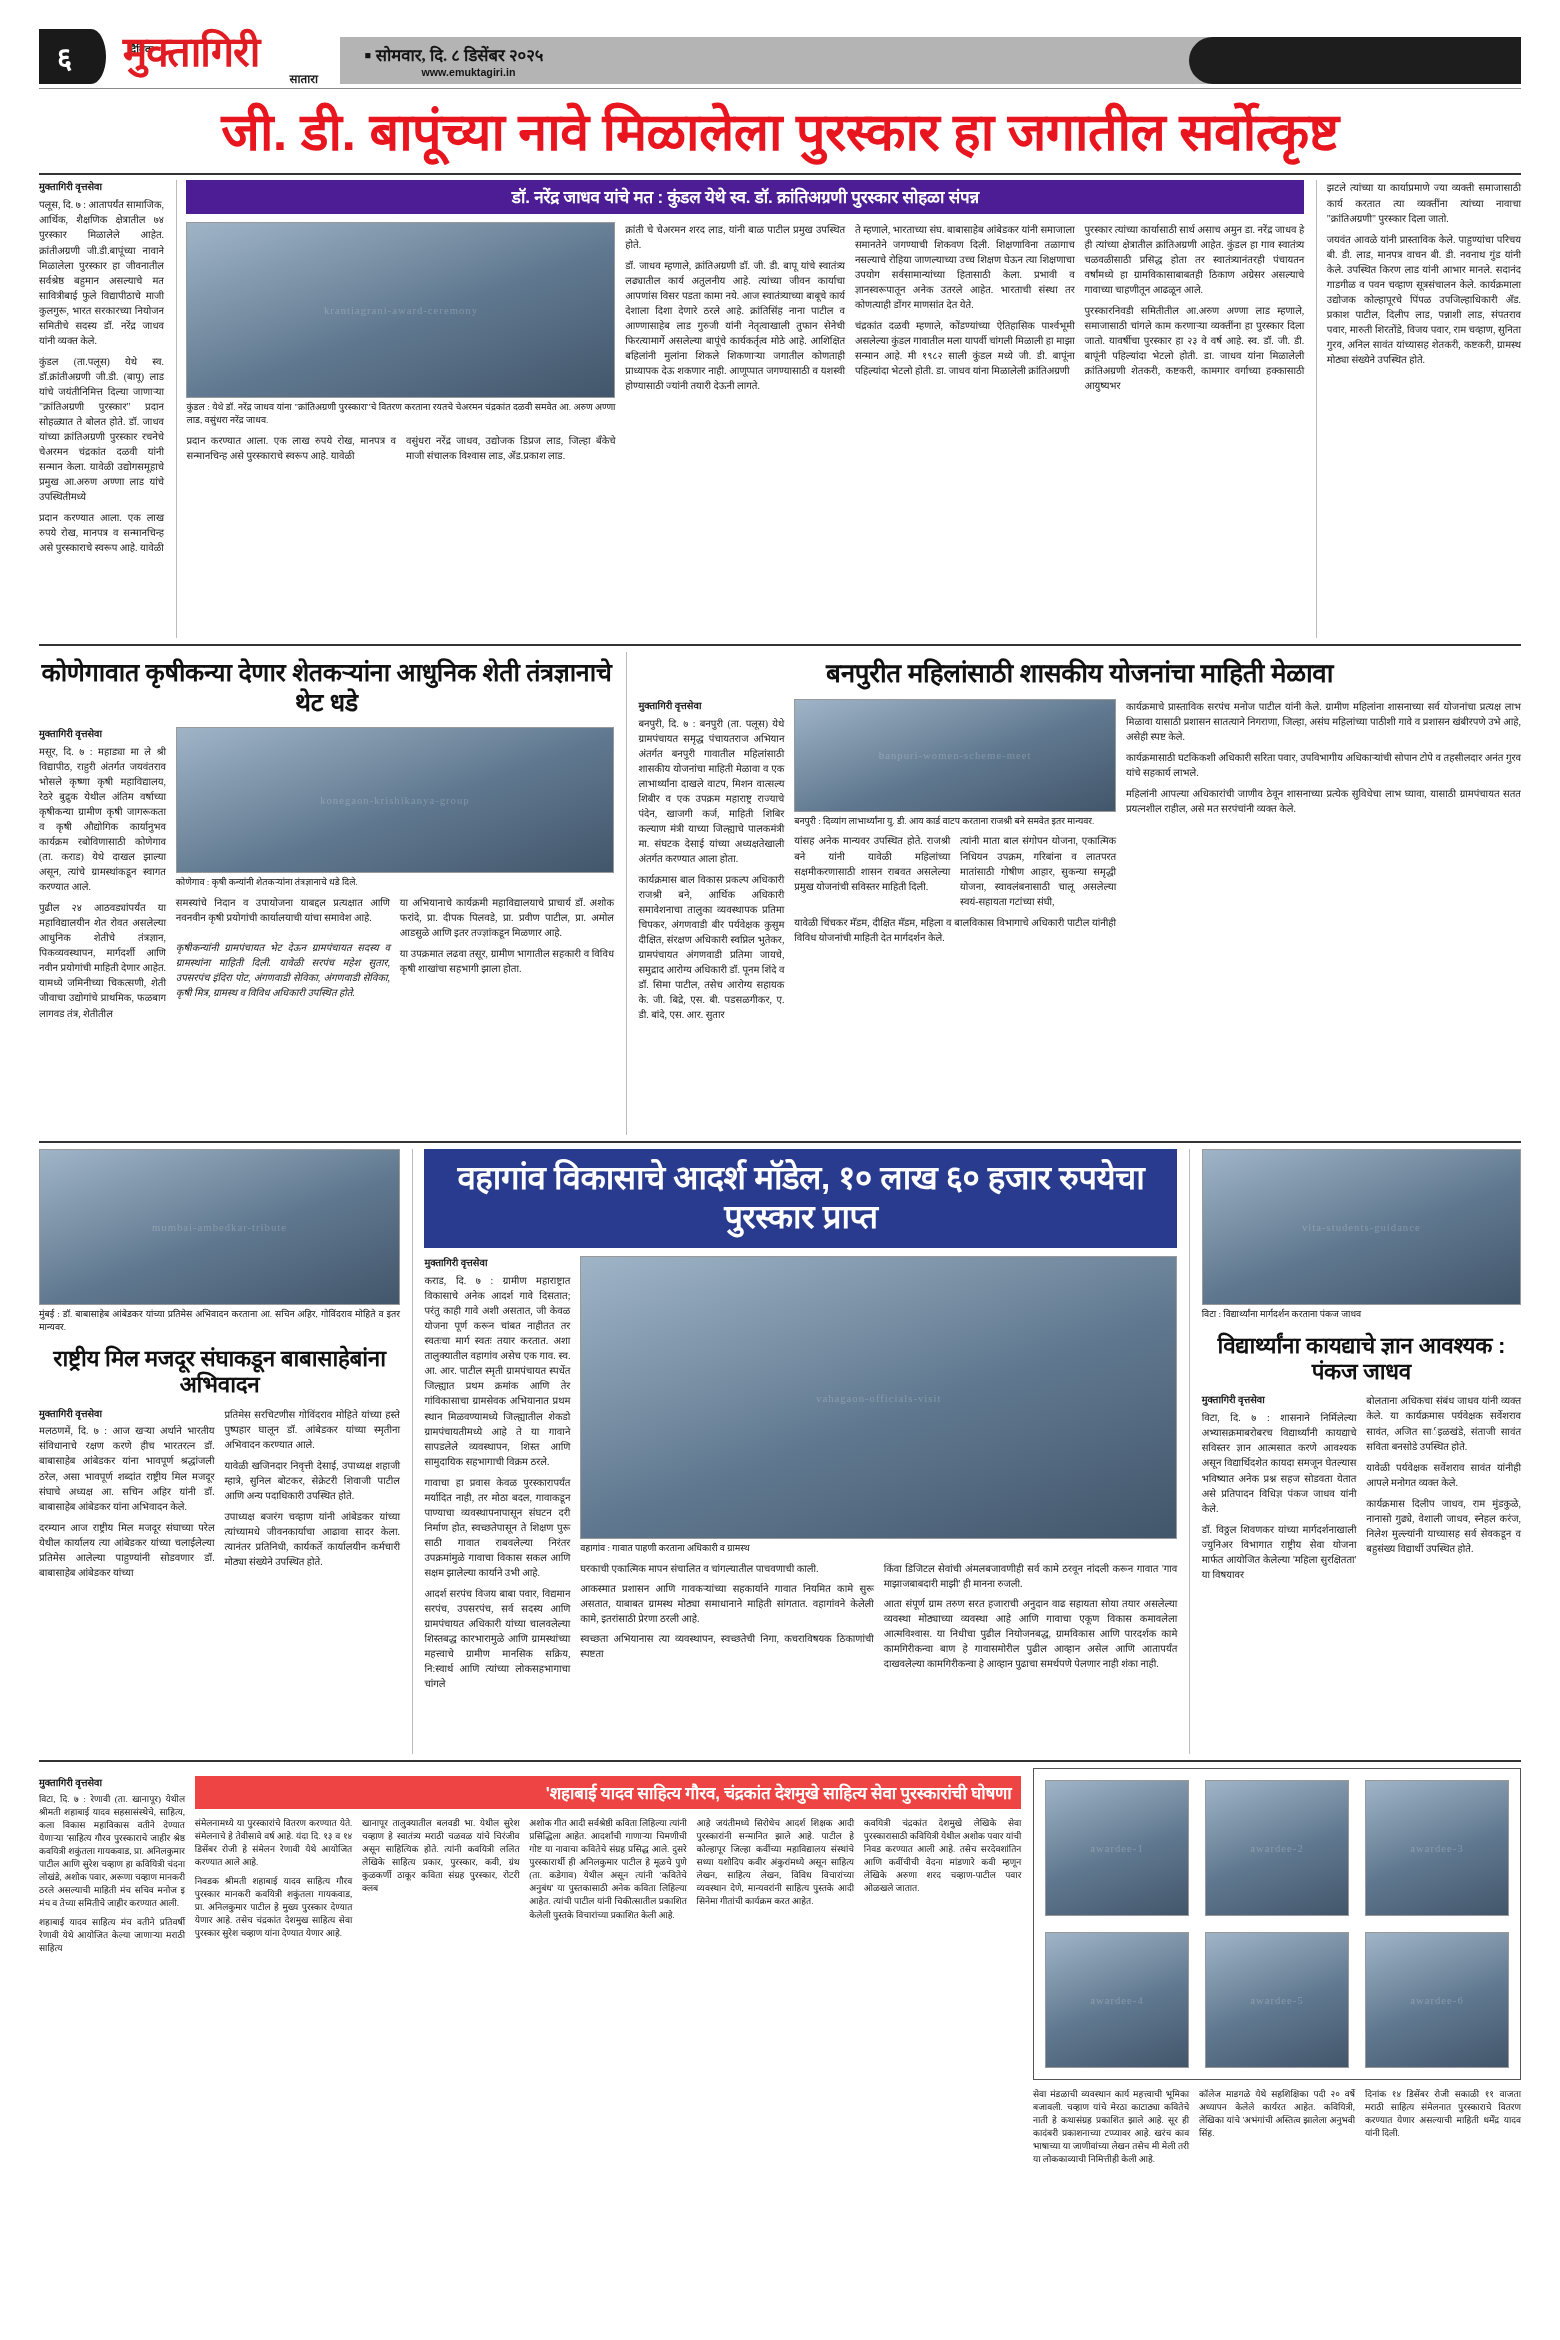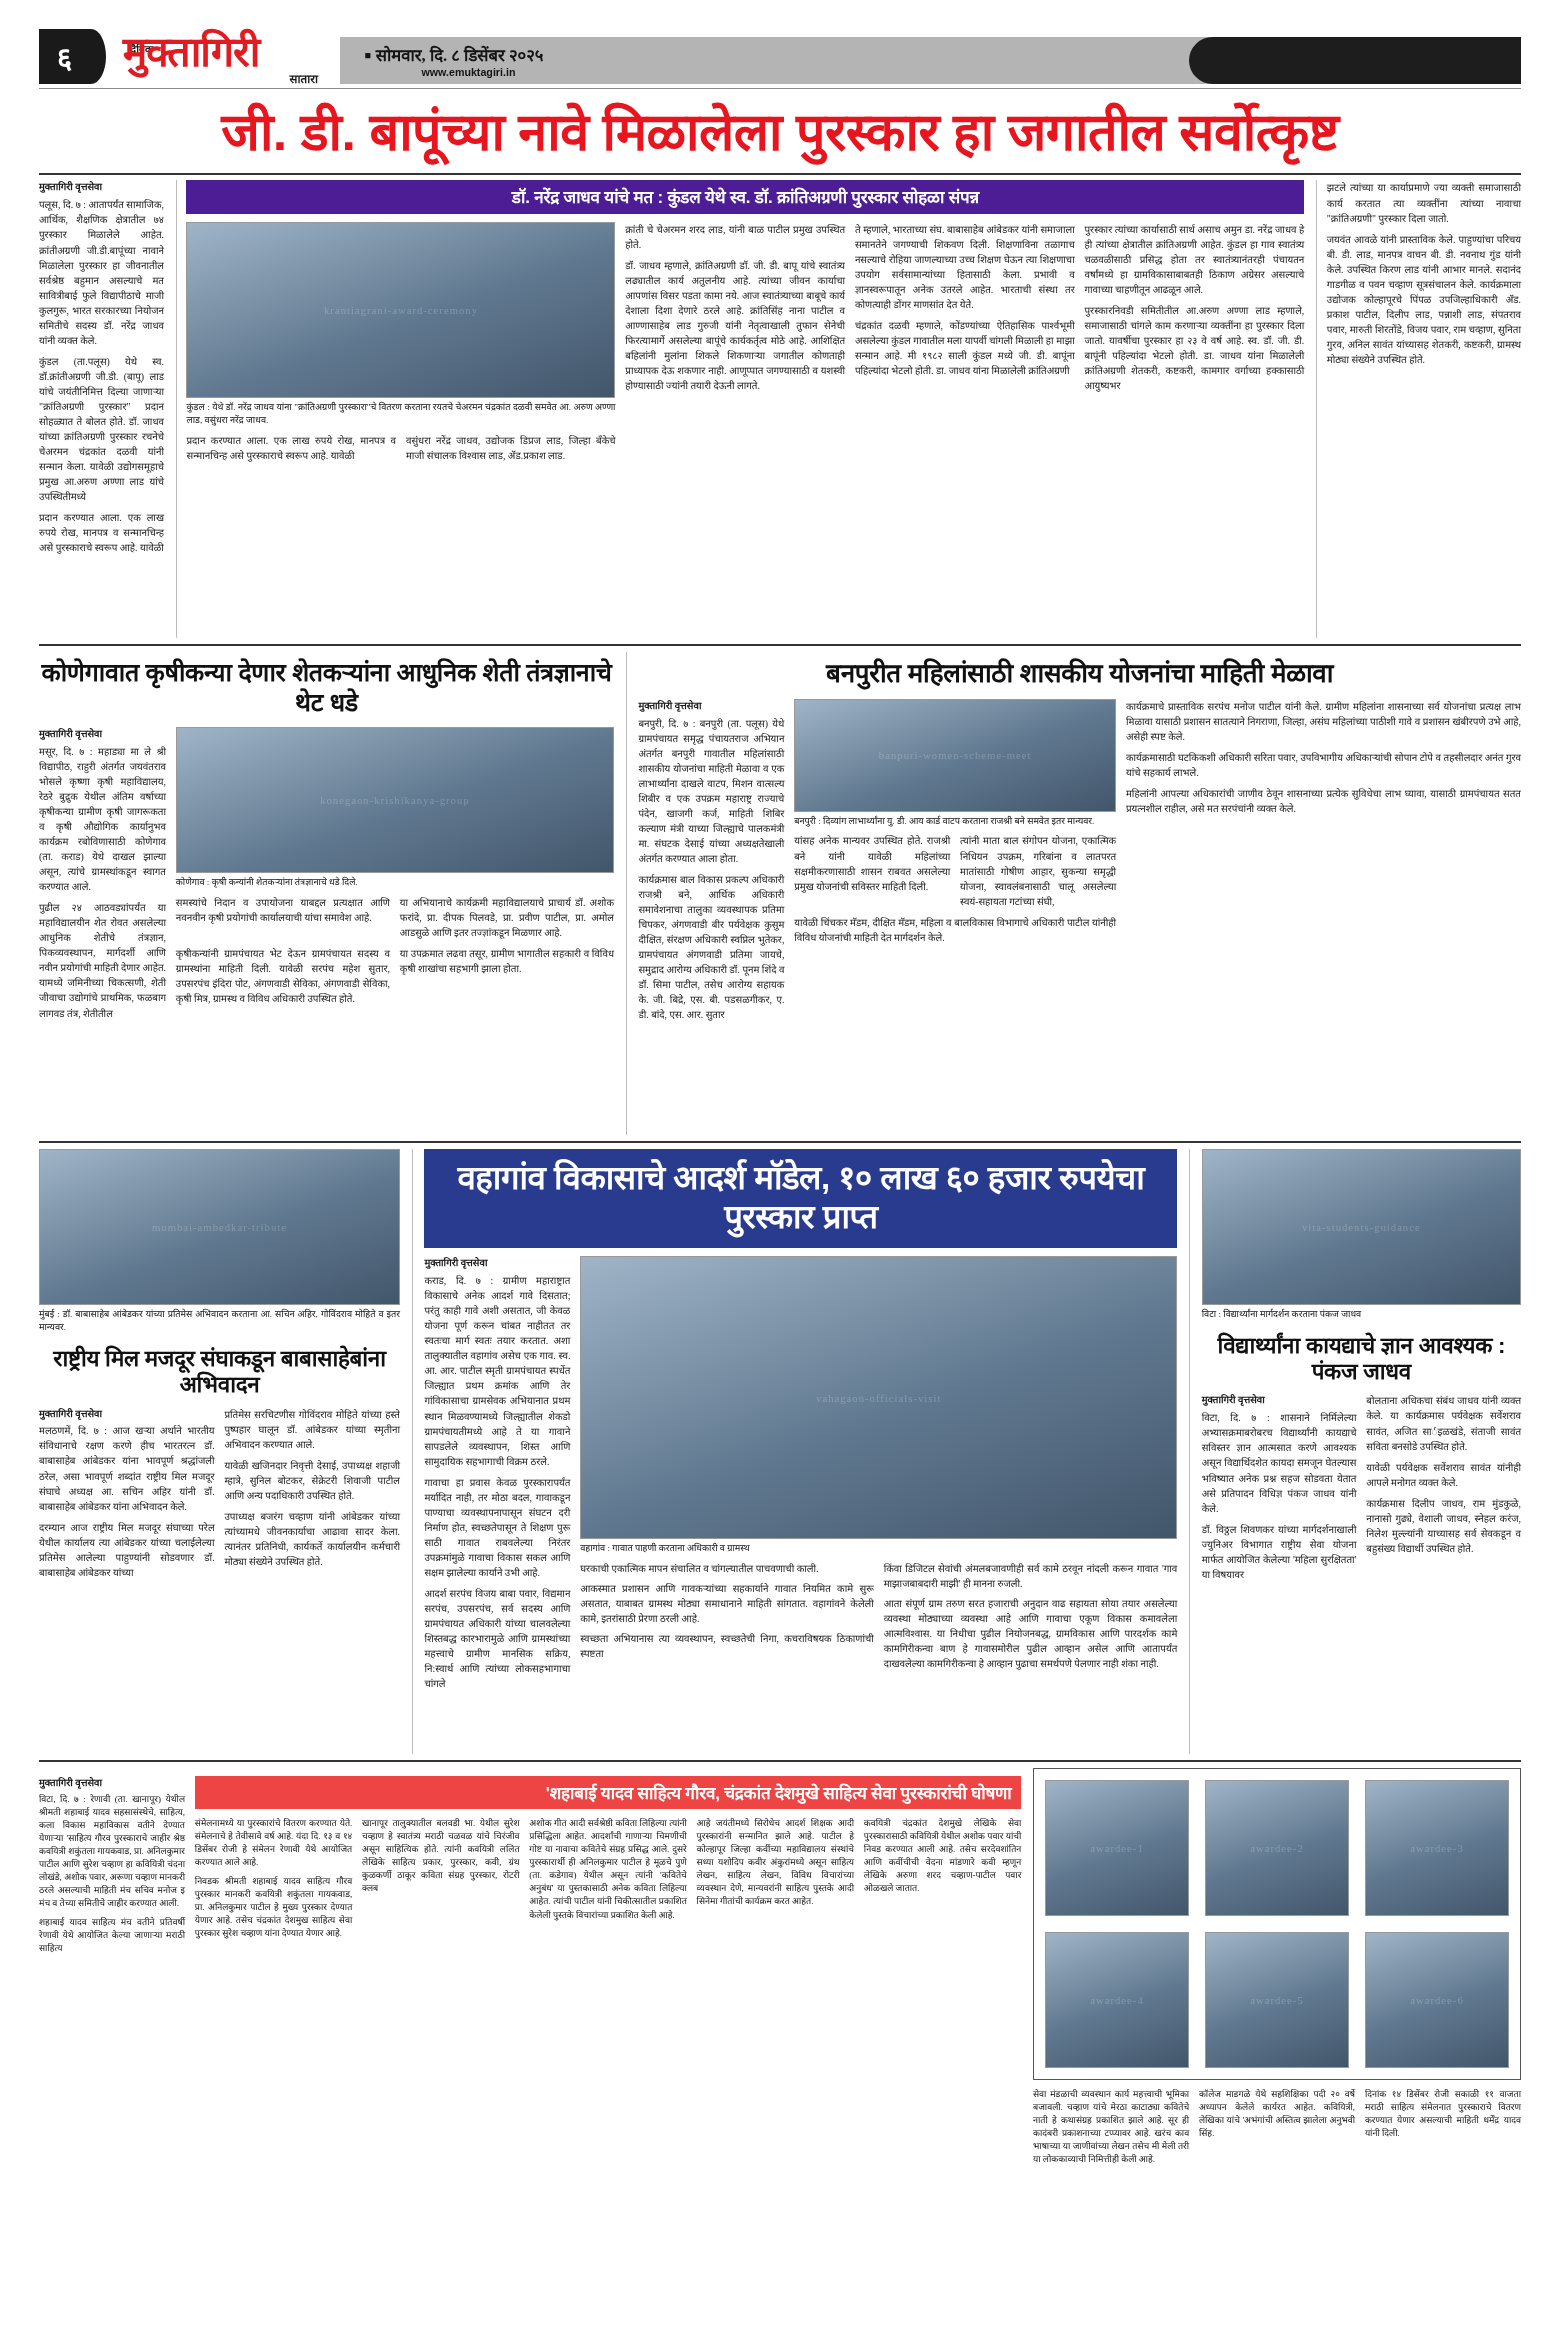--- a/index.html
+++ b/index.html
@@ -198,21 +198,21 @@
           <p class="body-txt" style="margin-top:5.9px;">पुढील २४ आठवड्यांपर्यंत या महाविद्यालयीन शेत रोवत असलेल्या आधुनिक शेतीचे तंत्रज्ञान, पिकव्यवस्थापन, मार्गदर्शी आणि नवीन प्रयोगांची माहिती देणार आहेत. यामध्ये जमिनीच्या चिकत्सणी, शेती जीवाचा उद्योगांचे प्राथमिक, फळबाग लागवड तंत्र, शेतीतील</p>
         </div>
         <div style="flex:1;">
           <div class="photo" style="height:146px;">
             <div class="ph-label">konegaon-krishikanya-group</div>
           </div>
           <div class="caption">कोणेगाव : कृषी कन्यांनी शेतकऱ्यांना तंत्रज्ञानाचे धडे दिले.</div>
           <div style="display:flex; gap:9.8px; margin-top:5.9px;">
             <div style="flex:1;">
               <p class="body-txt">समस्यांचे निदान व उपायोजना याबद्दल प्रत्यक्षात आणि नवनवीन कृषी प्रयोगांची कार्यालयाची यांचा समावेश आहे.</p>
-              <p class="body-txt" style="margin-top:21px;">कृषीकन्यांनी ग्रामपंचायत भेट देऊन ग्रामपंचायत सदस्य व ग्रामस्थांना माहिती दिली. यावेळी सरपंच महेश सुतार, उपसरपंच इंदिरा पोट, अंगणवाडी सेविका, अंगणवाडी सेविका, कृषी मित्र, ग्रामस्थ व विविध अधिकारी उपस्थित होते.</p>
+              <p class="body-txt" style="margin-top:15px;font-style:italic;">कृषीकन्यांनी ग्रामपंचायत भेट देऊन ग्रामपंचायत सदस्य व ग्रामस्थांना माहिती दिली. यावेळी सरपंच महेश सुतार, उपसरपंच इंदिरा पोट, अंगणवाडी सेविका, अंगणवाडी सेविका, कृषी मित्र, ग्रामस्थ व विविध अधिकारी उपस्थित होते.</p>
             </div>
             <div style="flex:1;">
               <p class="body-txt">या अभियानाचे कार्यक्रमी महाविद्यालयाचे प्राचार्य डॉ. अशोक फरांदे, प्रा. दीपक पिलवडे, प्रा. प्रवीण पाटील, प्रा. अमोल आडसुळे आणि इतर तज्ज्ञांकडून मिळणार आहे.</p>
               <p class="body-txt" style="margin-top:5.9px;">या उपक्रमात लढवा तसूर, ग्रामीण भागातील सहकारी व विविध कृषी शाखांचा सहभागी झाला होता.</p>
             </div>
           </div>
         </div>
       </div>
     </div>
 

